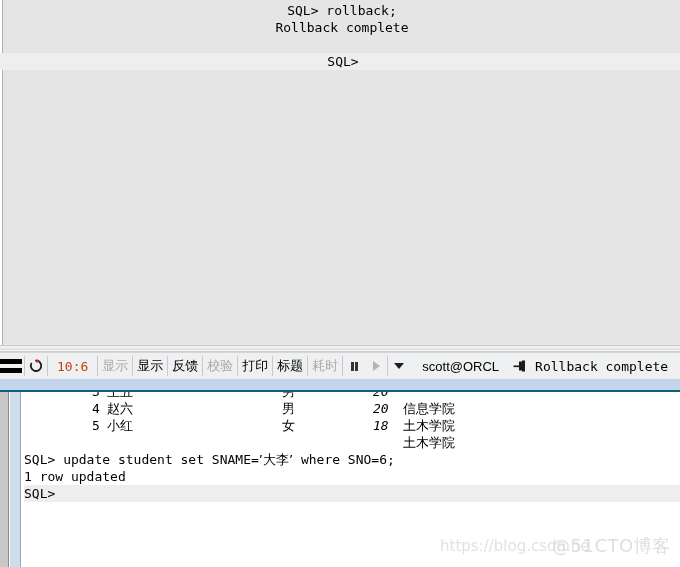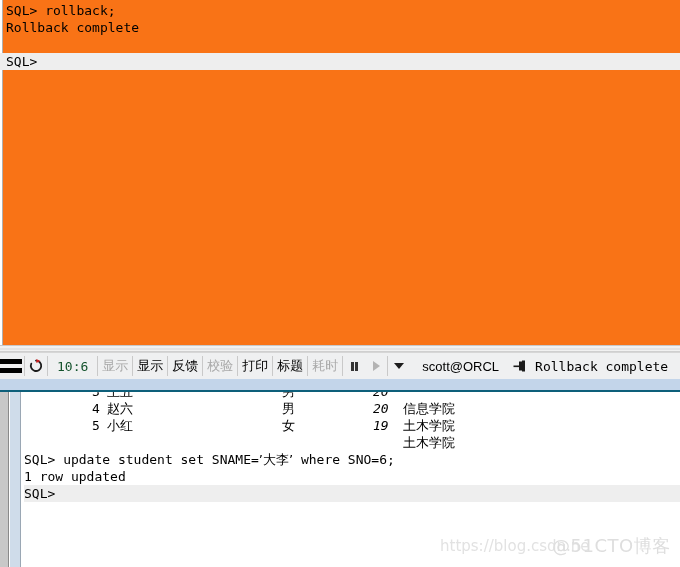--- a/index.html
+++ b/index.html
@@ -20,22 +20,23 @@
     height: 567px;
     background: #ffffff;
   }
 
   
   .top-panel {
     position: absolute;
     left: 0; top: 0;
     width: 680px;
     height: 364px;
-    background: #f97316;
+    background: #e5e5e5;
     overflow: hidden;
+    text-align: center;
   }
   .top-panel-gutter {
     position: absolute;
     left: 0; top: 0;
     width: 2px;
     height: 345px;
     background: #ffffff;
     border-right: 1px solid #b0b0b0;
   }
   .top-console {
@@ -122,21 +123,21 @@
     align-items: center;
     justify-content: center;
     flex: 0 0 auto;
   }
   .tb-time {
     display: flex;
     align-items: center;
     padding: 0 9px;
     font-family: "DejaVu Sans Mono", "Liberation Mono", monospace;
     font-size: 13px;
-    color: #14532d;
+    color: #c2410c;
     flex: 0 0 auto;
     white-space: pre;
   }
   .tb-cn {
     display: flex;
     align-items: center;
     justify-content: center;
     min-width: 30px;
     padding: 0 2px;
     font-family: "DejaVu Sans", "Liberation Sans", sans-serif;
@@ -385,21 +386,21 @@
         <span class="col-name">赵六</span>
         <span class="col-sex">男</span>
         <span class="col-age">20</span>
         <span class="col-dept">土木学院</span>
       </div>
 
       <div class="bline row-cols">
         <span class="col-sno">5</span>
         <span class="col-name">小红</span>
         <span class="col-sex">女</span>
-        <span class="col-age">19</span>
+        <span class="col-age">18</span>
         <span class="col-dept">土木学院</span>
       </div>
 
       <div class="bline blank"> </div>
 
       <div class="bline"><span>SQL&gt; update student set SNAME=</span><span class="sql-cn">’大李’</span><span> where SNO=6;</span></div>
 
       <div class="bline">1 row updated</div>
       <div class="bline prompt-hl">SQL&gt;</div>
     </div>

